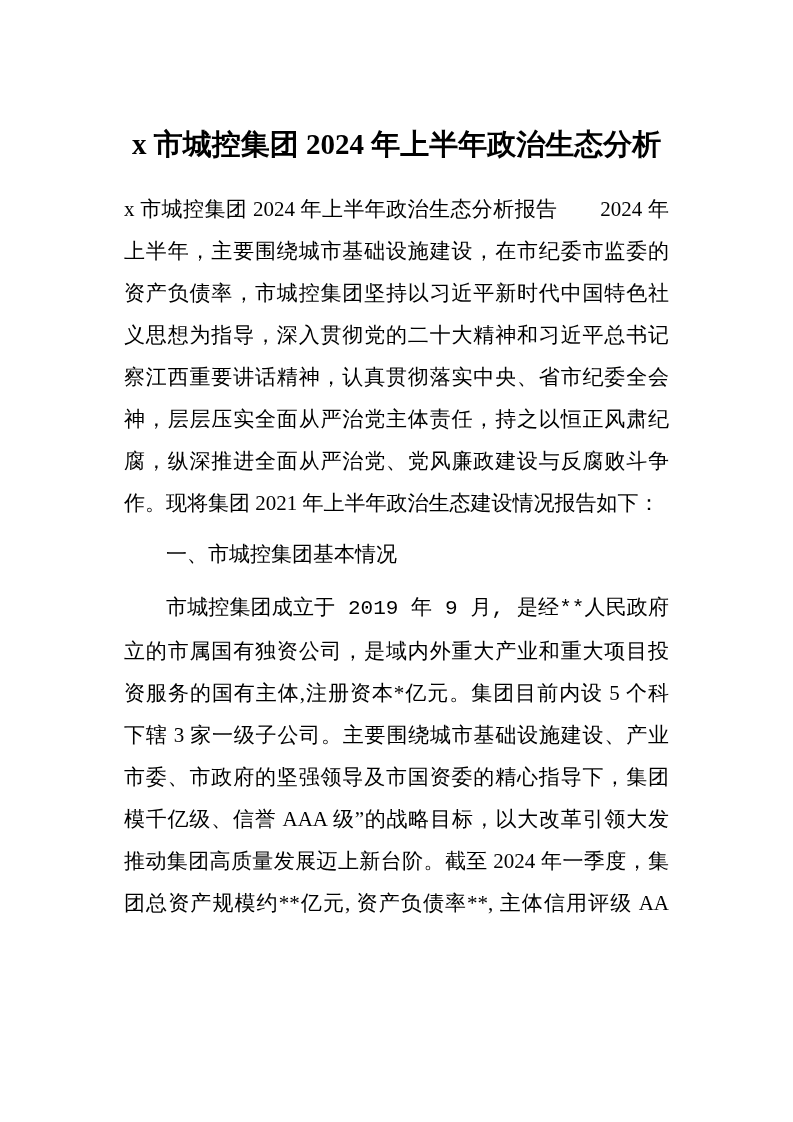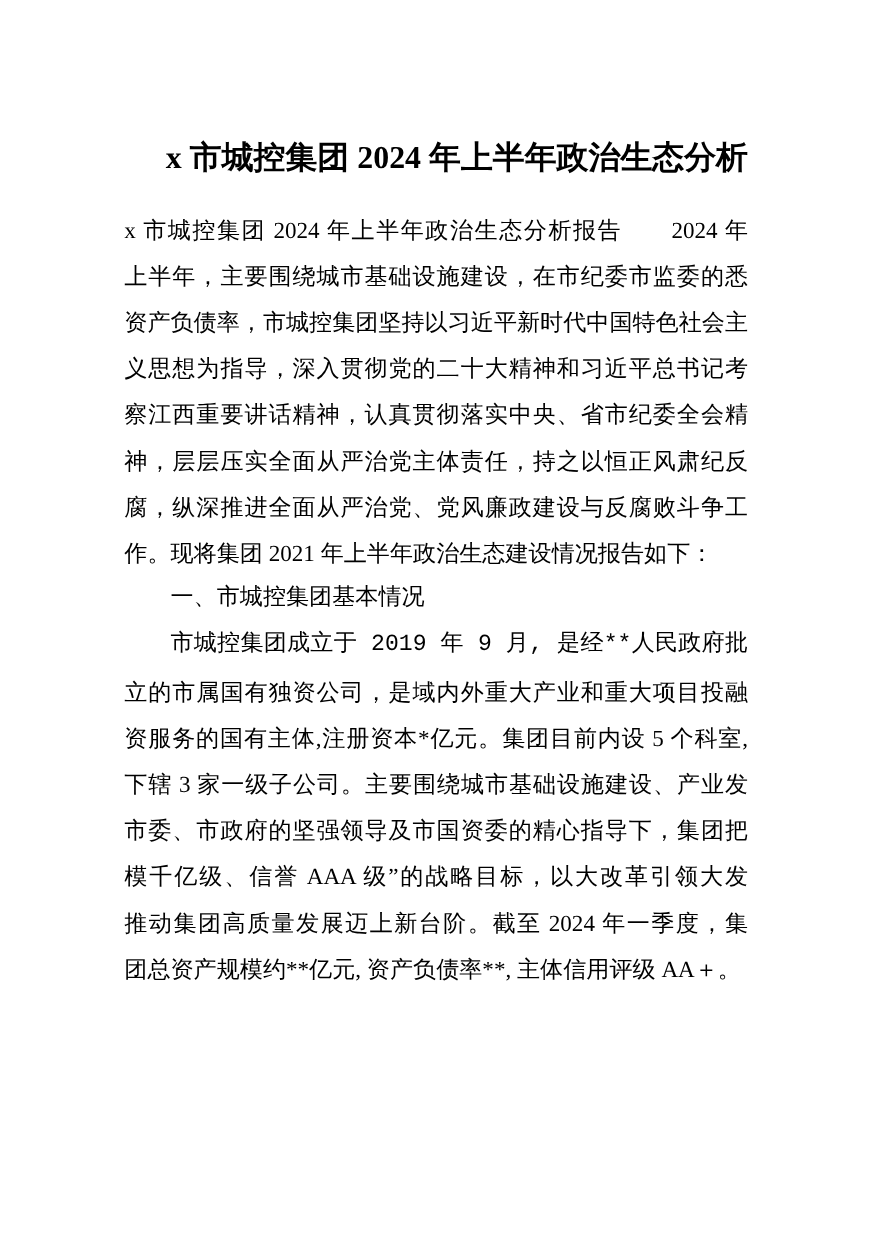--- a/index.html
+++ b/index.html
@@ -20,30 +20,30 @@
     height: 1122px;
     padding: 0 113px;
   }
   .doc-title {
     margin-top: 118px;
     font-size: 29px;
     font-weight: bold;
     line-height: 53px;
   }
   .title-line {
-    text-align: right;
+    text-align: center;
     white-space: nowrap;
   }
   .doc-body {
     margin-top: 17px;
     font-size: 21px;
     line-height: 42px;
   }
   .para {
-    margin: 0;
+    margin: 11px;
   }
   .line {
     height: 42px;
     overflow: hidden;
     text-align: justify;
     text-align-last: justify;
   }
   .line.last {
     text-align-last: left;
   }

